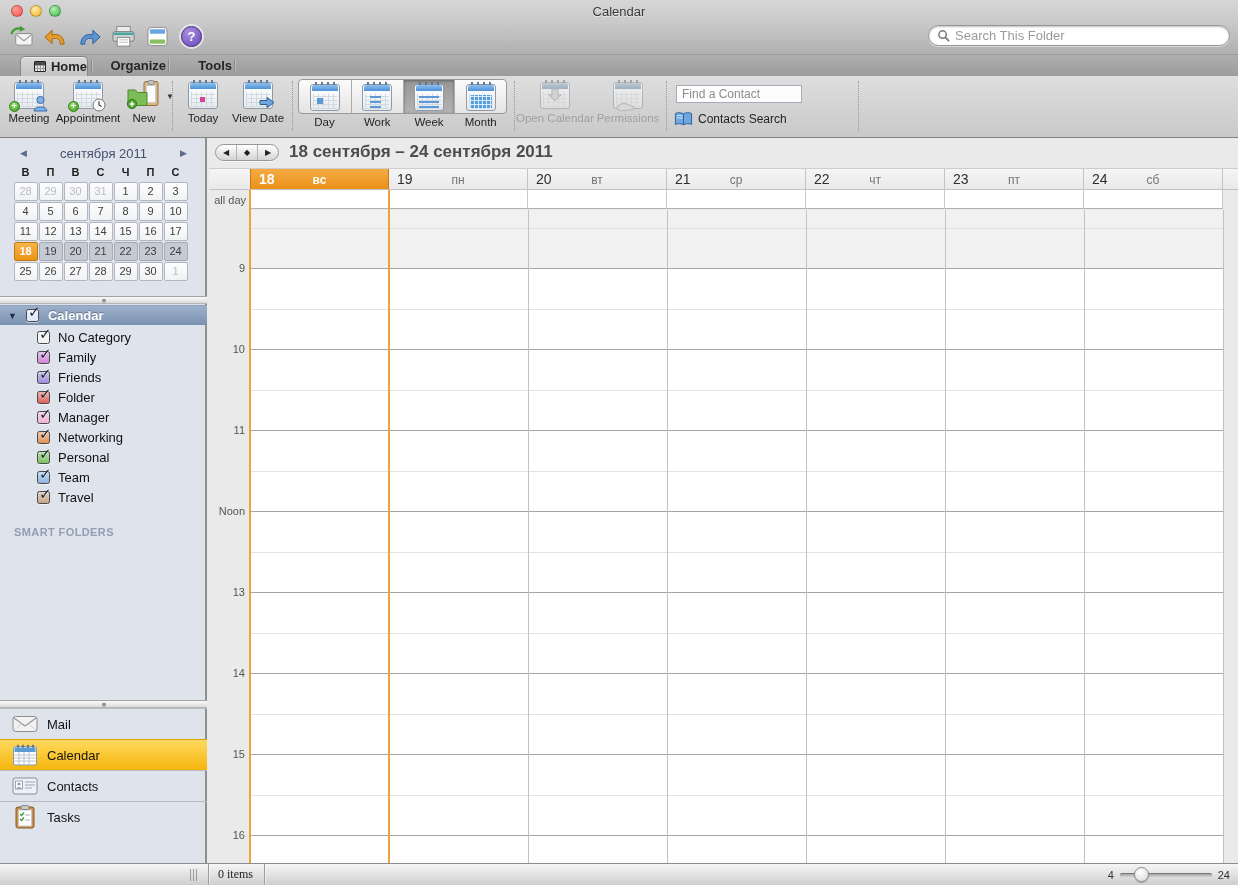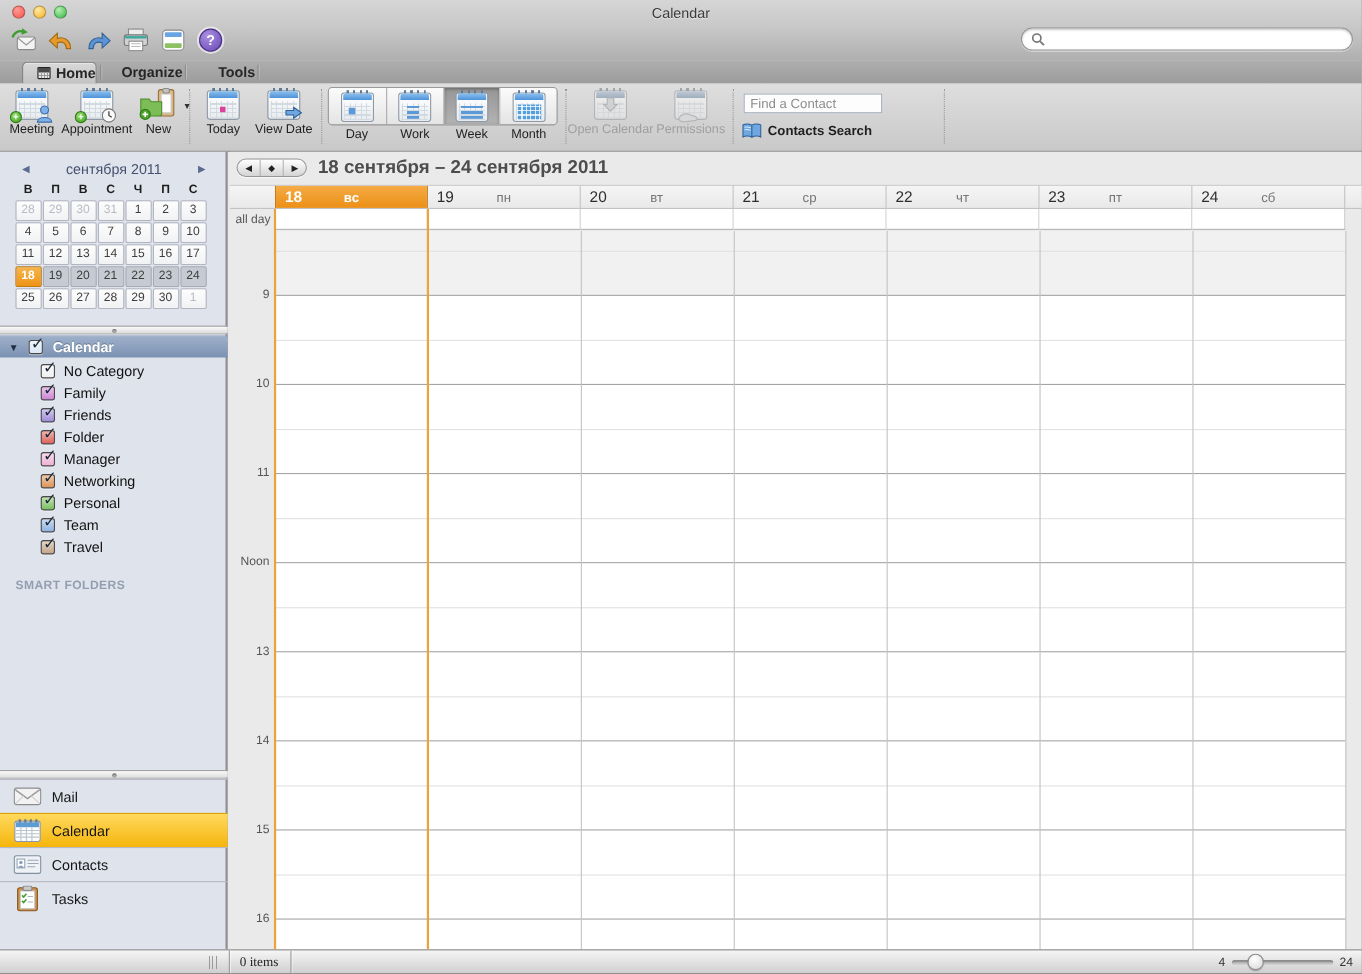--- a/index.html
+++ b/index.html
@@ -78,21 +78,21 @@
   .view-cell:last-child{border-radius:0 3px 3px 0;}
   .view-cell.active{background:linear-gradient(#969696,#b3b3b3);box-shadow:inset 0 1px 3px rgba(0,0,0,.35);}
   .view-label{position:absolute;top:36px;left:-1px;width:53px;text-align:center;font-size:11.5px;color:#1f1f1f;}
 
   .find-contact{position:absolute;left:676px;top:9px;width:126px;height:18px;border:1px solid #a3adb8;background:#fdfdfd;
     font-size:12px;color:#333;padding:0 5px;outline:0;font-family:inherit;}
   .find-contact::placeholder{color:#8d8d8d;}
   .contacts-search{position:absolute;left:674px;top:33px;height:20px;display:flex;align-items:center;gap:5px;cursor:default;}
   .cs-ico{width:19px;height:16px;display:block;}
   .cs-ico svg{width:19px;height:16px;display:block;}
-  .cs-label{font-size:12px;color:#1f1f1f;font-weight:bold;}
+  .cs-label{font-size:12px;color:#1f1f1f;font-weight:normal;}
 
   
   .content{position:absolute;left:0;top:138px;width:1238px;height:725px;}
   .sidebar{position:absolute;left:0;top:0;width:207px;height:725px;background:#dfe3ec;border-right:2px solid #8f8f8f;}
 
   
   .mc-head{position:absolute;left:0;top:6px;width:207px;height:18px;display:flex;align-items:center;justify-content:space-between;padding:0 20px;}
   .mc-title{font-size:13px;color:#45526e;}
   .mc-arrow{font-size:9px;color:#5a6b8e;cursor:default;}
   .mc-wdrow{position:absolute;left:13px;top:26px;display:grid;grid-template-columns:repeat(7,25px);}
@@ -228,20 +228,21 @@
           <span class="help-ico">?</span>
         </span>
     </div>
     <div class="searchbox">
       <span style="display:flex">
           <svg viewBox="0 0 14 14">
             <circle cx="6" cy="6" r="4" fill="none" stroke="#777" stroke-width="1.6"></circle>
             <line x1="9.2" y1="9.2" x2="13" y2="13" stroke="#777" stroke-width="1.8"></line>
           </svg>
         </span>
+      <input placeholder="Search This Folder" style="">
     </div>
   </div>
 
   <div class="tabbar">
     <div class="tab active" style="left:20px;width:68px;"><span class="ti"></span><span>Home</span></div>
     <div class="tab" style="left:92px;width:74px;"><span>Organize</span></div>
     <div class="tab" style="left:170px;width:62px;"><span>Tools</span></div>
     <i class="tabsep" style="left:91px"></i>
     <i class="tabsep" style="left:168px"></i>
     <i class="tabsep" style="left:234px"></i>

